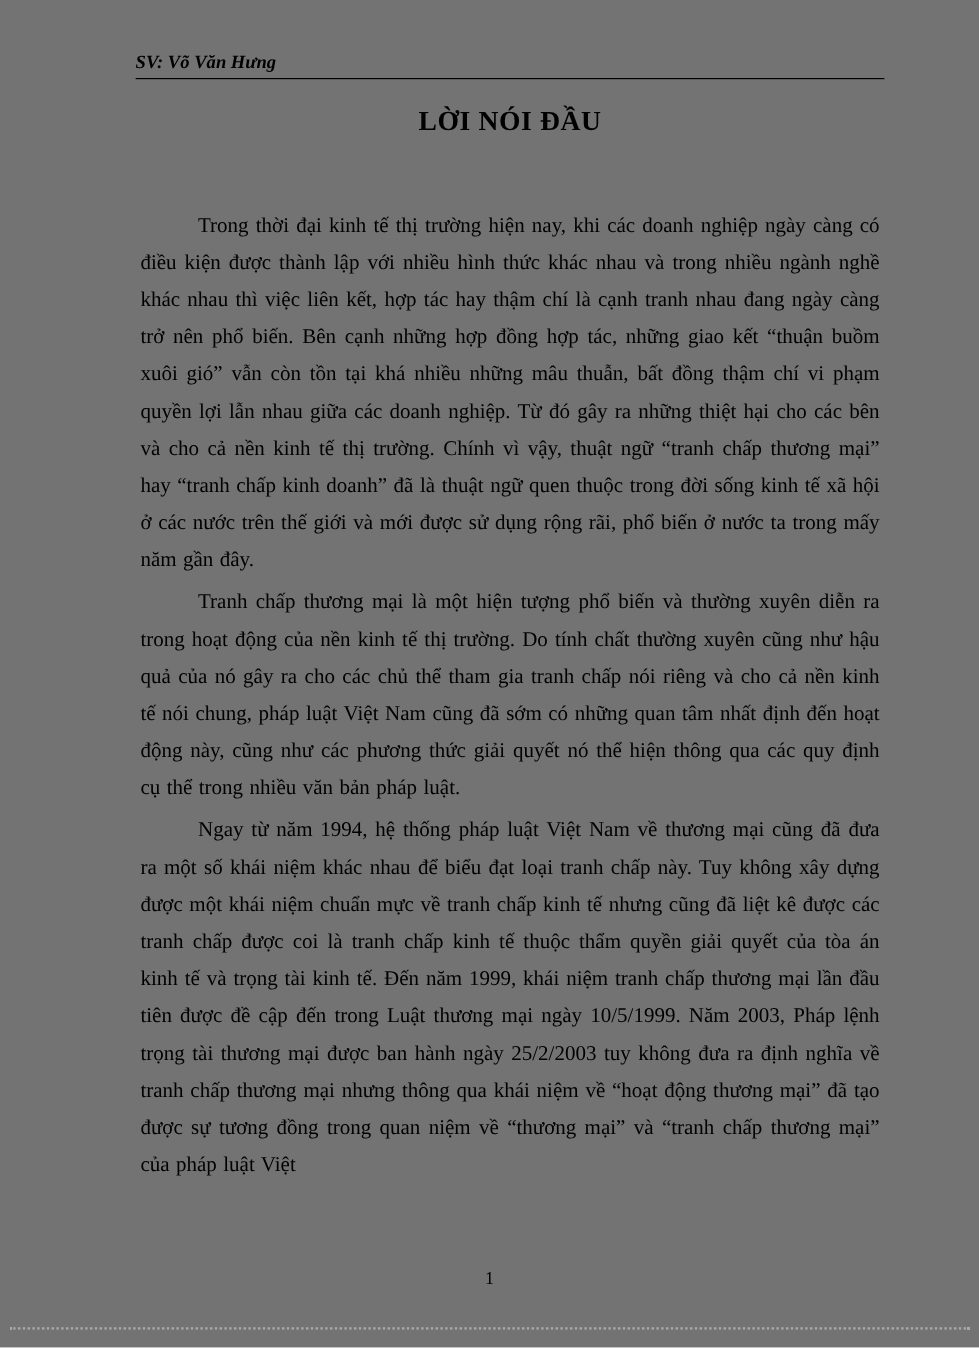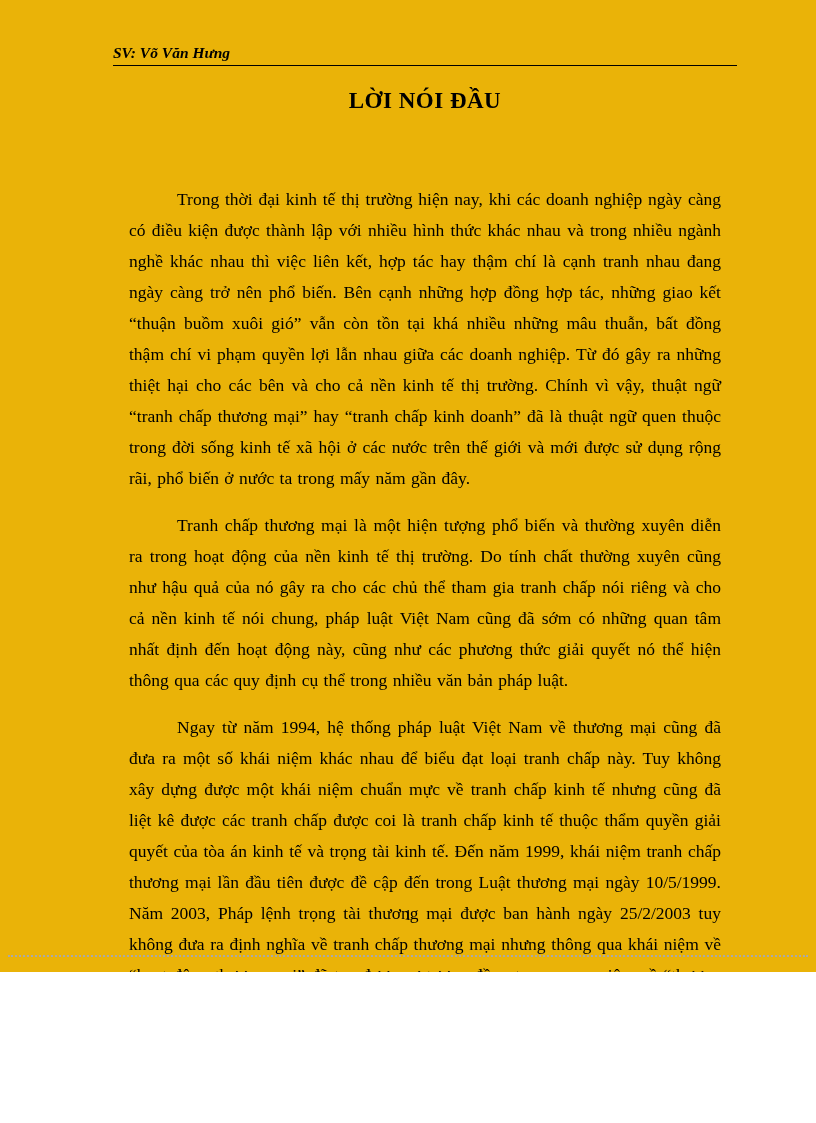--- a/index.html
+++ b/index.html
@@ -3,23 +3,23 @@
 <meta charset="utf-8">
 <style>
   html, body {
     margin: 0;
     padding: 0;
     background: #ffffff;
   }
   .page {
     position: relative;
     width: 816px;
-    height: 972px;
+    height: 1123px;
     margin: 0 auto;
-    background: #eab308;
+    background: #737373;
     font-family: "Liberation Serif", "DejaVu Serif", serif;
     color: #000000;
     overflow: hidden;
     box-sizing: border-box;
   }
   .header {
     position: absolute;
     top: 44px;
     left: 113px;
     right: 79px;
@@ -46,21 +46,21 @@
   .doc-body {
     position: absolute;
     top: 168px;
     left: 113px;
     width: 624px;
     font-size: 17.5px;
     line-height: 31px;
     text-align: justify;
   }
   .doc-body p {
-    margin: 16px;
+    margin: 4px;
     text-indent: 48px;
     word-spacing: 1px;
   }
   .footer {
     position: absolute;
     bottom: 48px;
     left: 0;
     width: 100%;
     text-align: center;
     font-size: 15px;

